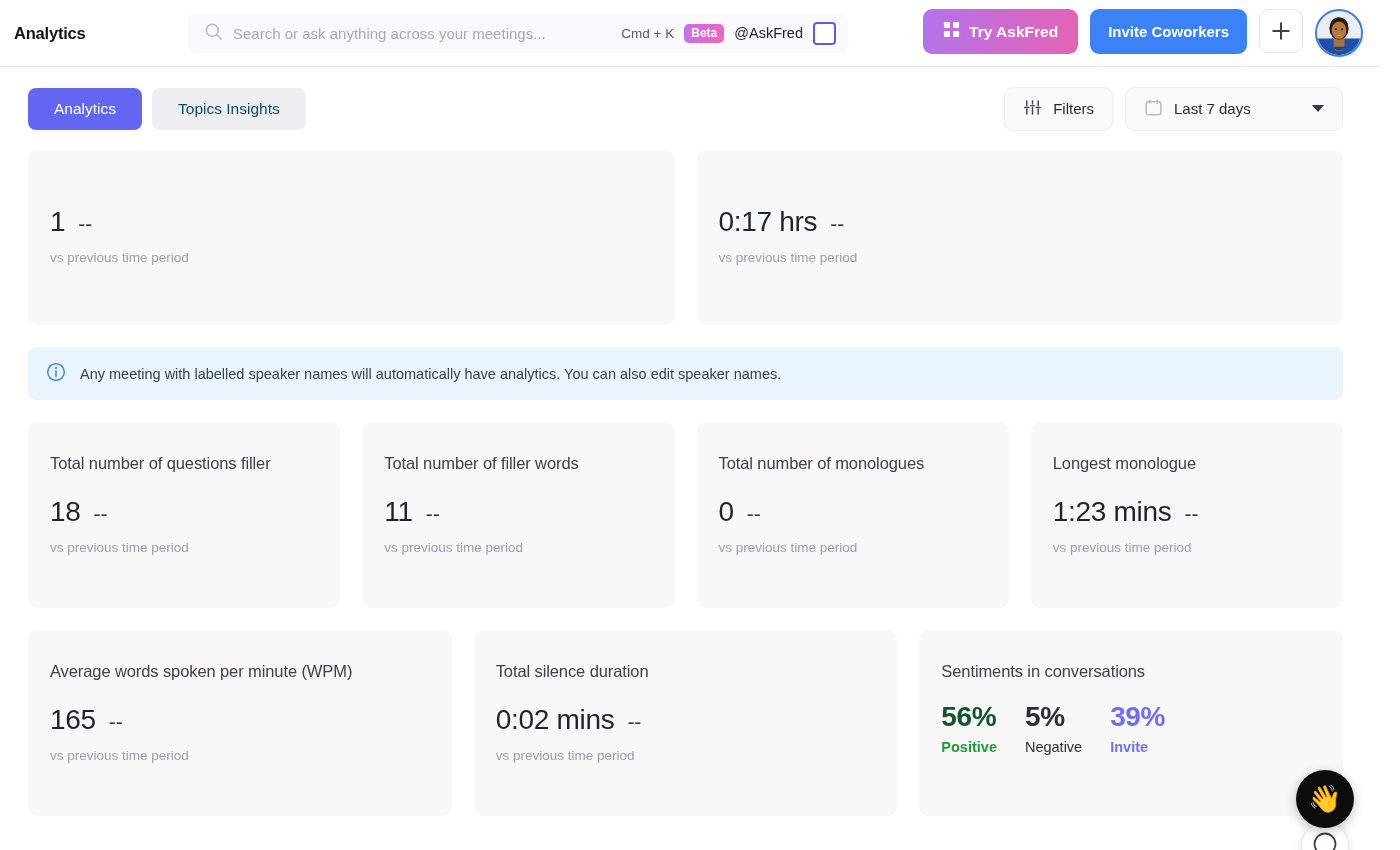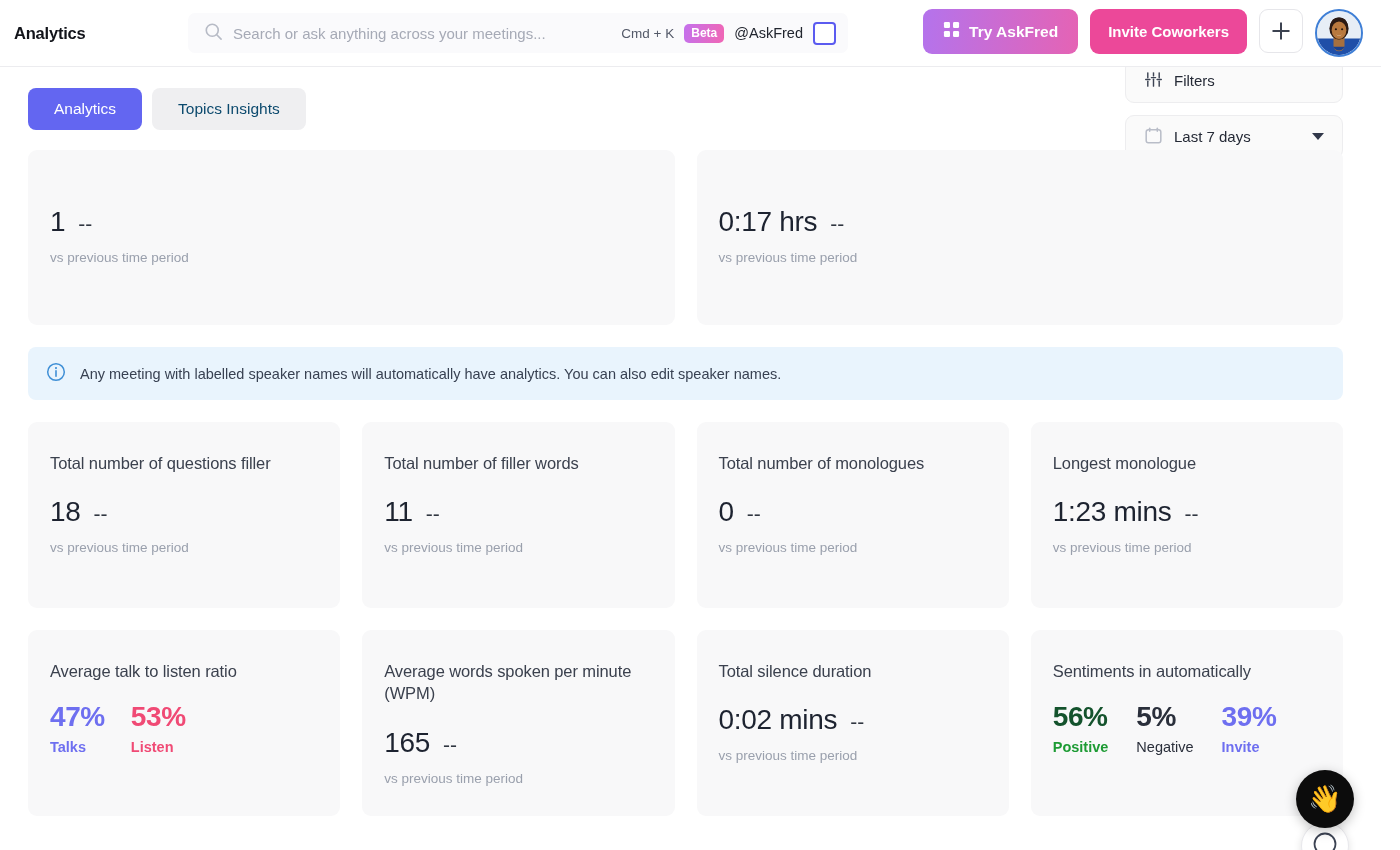--- a/index.html
+++ b/index.html
@@ -116,21 +116,21 @@
   }
   .btn-invite {
     height: 45px;
     padding: 0 18px;
     border: 0;
     border-radius: 9px;
     color: #fff;
     font-family: "Liberation Sans", sans-serif;
     font-size: 15px;
     font-weight: bold;
-    background: #ec4899;
+    background: #3b82f6;
     cursor: pointer;
     white-space: nowrap;
   }
   .btn-plus {
     width: 44px;
     height: 44px;
     border: 1px solid #e6e6ea;
     border-radius: 9px;
     background: #fff;
     position: relative;
@@ -174,21 +174,21 @@
     border-radius: 8px;
     font-family: "Liberation Sans", sans-serif;
     font-size: 15.5px;
     background: #efeff1;
     color: #0c4a6e;
     cursor: pointer;
     white-space: nowrap;
   }
   .tab.active { background: #6366f1; color: #fff; }
 
-  .toolbar-right { margin-left: auto; display: flex; gap: 12px; flex-direction: column; }
+  .toolbar-right { margin-left: auto; display: flex; gap: 12px; }
   .ctl {
     height: 44px;
     display: flex;
     align-items: center;
     gap: 11px;
     padding: 0 18px;
     background: #fafafa;
     border: 1px solid #ededef;
     border-radius: 9px;
     font-size: 15px;
@@ -483,54 +483,41 @@
           <span class="metric-value">1:23 mins</span>
           <span class="metric-delta">--</span>
         </div>
         <div class="metric-sub">vs previous time period</div>
       </div>
 
     </div>
 
     <div class="row">
 
-      <div class="card small">
-        <div class="card-title">Average talk to listen ratio</div>
-        <div class="split">
-          <div class="split-item">
-            <span class="split-value" style="color:#6e6ff0">47%</span>
-            <span class="split-label" style="color:#6e6ff0">Talks</span>
-          </div>
-          <div class="split-item">
-            <span class="split-value" style="color:#f04a75">53%</span>
-            <span class="split-label" style="color:#f04a75">Listen</span>
-          </div>
-        </div>
-      </div>
 
       <div class="card small">
         <div class="card-title">Average words spoken per minute (WPM)</div>
         <div class="metric-line">
           <span class="metric-value">165</span>
           <span class="metric-delta">--</span>
         </div>
         <div class="metric-sub">vs previous time period</div>
       </div>
 
       <div class="card small">
         <div class="card-title">Total silence duration</div>
         <div class="metric-line">
           <span class="metric-value">0:02 mins</span>
           <span class="metric-delta">--</span>
         </div>
         <div class="metric-sub">vs previous time period</div>
       </div>
 
       <div class="card small">
-        <div class="card-title">Sentiments in automatically</div>
+        <div class="card-title">Sentiments in conversations</div>
         <div class="split wide">
           <div class="split-item">
             <span class="split-value" style="color:#14532d">56%</span>
             <span class="split-label" style="color:#1d9b34">Positive</span>
           </div>
           <div class="split-item">
             <span class="split-value" style="color:#2a2f3b">5%</span>
             <span class="split-label" style="color:#2a2f3b;font-weight:normal">Negative</span>
           </div>
           <div class="split-item">

